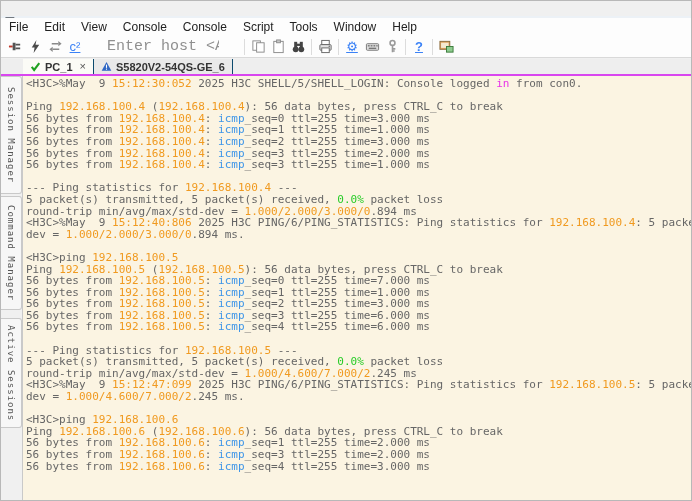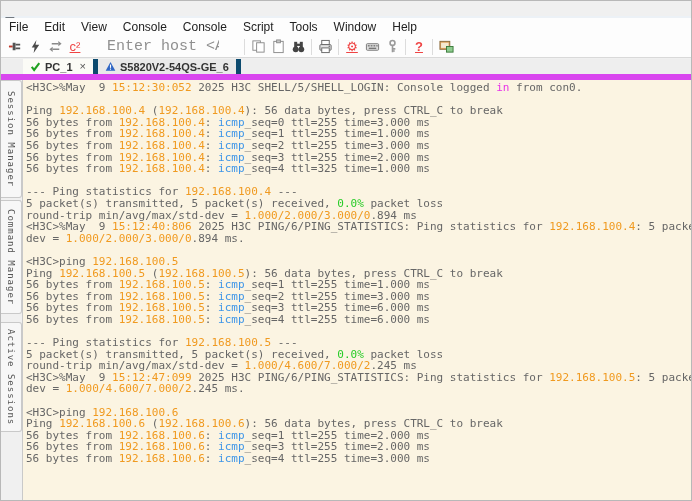--- a/index.html
+++ b/index.html
@@ -17,37 +17,37 @@
   .menubar{position:absolute;left:0;top:17px;width:100%;height:18px;background:#fdfdfd;
            display:flex;align-items:center;box-sizing:border-box;}
   .menu-item{font-size:12px;color:#222;padding:0 8px;line-height:18px;cursor:default;}
 
   
   .toolbar{position:absolute;left:0;top:35px;width:100%;height:22px;background:#fdfdfd;
            border-bottom:1px solid #d9d9d9;display:flex;align-items:center;
            padding-left:4px;box-sizing:border-box;}
   .tbtn{width:20px;height:18px;display:flex;align-items:center;justify-content:center;flex:0 0 auto;}
   .tbtn svg{width:15px;height:15px;}
-  .tbtn .glyph{font-size:13px;color:#ef4444;line-height:15px;text-decoration:underline;}
+  .tbtn .glyph{font-size:13px;color:#3b82f6;line-height:15px;text-decoration:underline;}
   .tsep{width:1px;height:16px;background:#dcdcdc;margin:0 3px;flex:0 0 auto;}
   .host-input{width:112px;height:16px;border:none;outline:none;background:transparent;
               font-family:Liberation Mono, monospace;font-size:15px;color:#333;margin:0 20px;}
   .host-input::placeholder{color:#8f8f8f;}
 
   
   .tabbar{position:absolute;left:0;top:58px;width:100%;height:15px;background:#eeeeee;
           display:flex;align-items:stretch;padding-left:22px;box-sizing:border-box;}
   .stab{display:flex;align-items:center;padding:0 7px;font-size:11px;font-weight:bold;color:#333;
-        border-right:5px solid #0c4a6e;background:#e9e9e9;cursor:default;white-space:nowrap;}
+        border-right:1px solid #0c4a6e;background:#e9e9e9;cursor:default;white-space:nowrap;}
   .stab.active{background:#fbfbf6;}
   .stab svg{width:11px;height:11px;margin-right:4px;flex:0 0 auto;}
   .stab .close{margin-left:7px;font-weight:normal;color:#555;font-size:11px;line-height:11px;}
 
   
-  .bodyarea{position:absolute;left:0;top:73px;width:100%;bottom:0;border-top:6px solid #d946ef;
+  .bodyarea{position:absolute;left:0;top:73px;width:100%;bottom:0;border-top:2px solid #d946ef;
             box-sizing:border-box;}
   .sidebar{position:absolute;left:0;top:0;width:22px;bottom:0;background:#f0f0f0;
            border-right:1px solid #c9c9c9;box-sizing:border-box;display:flex;flex-direction:column;}
   .side-tab{writing-mode:vertical-rl;font-size:9px;color:#555;letter-spacing:1px;
             background:#f7f7f7;border:1px solid #c9c9c9;border-left:none;border-radius:0 3px 3px 0;
             display:flex;align-items:center;justify-content:center;box-sizing:border-box;
             font-family:"DejaVu Sans Mono",monospace;cursor:default;}
   .side-tab.t0{height:118px;}
   .side-tab.t1{height:114px;margin-top:2px;}
   .side-tab.t2{height:110px;margin-top:8px;}
@@ -203,30 +203,31 @@
         <div class="side-tab t2">Active Sessions</div>
       </div>
     <div class="terminal">
         <div class="tline"><span class="c-d">&lt;H3C&gt;%May  9 </span><span class="c-o">15:12:30:052</span><span class="c-d"> 2025 H3C SHELL/5/SHELL_LOGIN: Console logged </span><span class="c-m">in</span><span class="c-d"> from con0.</span></div>
         <div class="tline"></div>
         <div class="tline"><span class="c-d">Ping </span><span class="c-o">192.168.100.4</span><span class="c-d"> (</span><span class="c-o">192.168.100.4</span><span class="c-d">): 56 data bytes, press CTRL_C to break</span></div>
         <div class="tline"><span class="c-d">56 bytes from </span><span class="c-o">192.168.100.4</span><span class="c-d">: </span><span class="c-b">icmp</span><span class="c-d">_seq=0 ttl=255 time=3.000 ms</span></div>
         <div class="tline"><span class="c-d">56 bytes from </span><span class="c-o">192.168.100.4</span><span class="c-d">: </span><span class="c-b">icmp</span><span class="c-d">_seq=1 ttl=255 time=1.000 ms</span></div>
         <div class="tline"><span class="c-d">56 bytes from </span><span class="c-o">192.168.100.4</span><span class="c-d">: </span><span class="c-b">icmp</span><span class="c-d">_seq=2 ttl=255 time=3.000 ms</span></div>
         <div class="tline"><span class="c-d">56 bytes from </span><span class="c-o">192.168.100.4</span><span class="c-d">: </span><span class="c-b">icmp</span><span class="c-d">_seq=3 ttl=255 time=2.000 ms</span></div>
-        <div class="tline"><span class="c-d">56 bytes from </span><span class="c-o">192.168.100.4</span><span class="c-d">: </span><span class="c-b">icmp</span><span class="c-d">_seq=4 ttl=325 time=1.000 ms</span></div>
+        <div class="tline"><span class="c-d">56 bytes from </span><span class="c-o">192.168.100.4</span><span class="c-d">: </span><span class="c-b">icmp</span><span class="c-d">_seq=3 ttl=255 time=1.000 ms</span></div>
         <div class="tline"></div>
         <div class="tline"><span class="c-d">--- Ping statistics for </span><span class="c-o">192.168.100.4</span><span class="c-d"> ---</span></div>
         <div class="tline"><span class="c-d">5 packet(s) transmitted, 5 packet(s) received, </span><span class="c-g">0.0%</span><span class="c-d"> packet loss</span></div>
         <div class="tline"><span class="c-d">round-trip min/avg/max/std-dev = </span><span class="c-o">1.000/2.000/3.000/0</span><span class="c-d">.894 ms</span></div>
         <div class="tline"><span class="c-d">&lt;H3C&gt;%May  9 </span><span class="c-o">15:12:40:806</span><span class="c-d"> 2025 H3C PING/6/PING_STATISTICS: Ping statistics for </span><span class="c-o">192.168.100.4</span><span class="c-d">: 5 packe</span></div>
         <div class="tline"><span class="c-d">dev = </span><span class="c-o">1.000/2.000/3.000/0</span><span class="c-d">.894 ms.</span></div>
         <div class="tline"></div>
         <div class="tline"><span class="c-d">&lt;H3C&gt;ping </span><span class="c-o">192.168.100.5</span></div>
         <div class="tline"><span class="c-d">Ping </span><span class="c-o">192.168.100.5</span><span class="c-d"> (</span><span class="c-o">192.168.100.5</span><span class="c-d">): 56 data bytes, press CTRL_C to break</span></div>
+        <div class="tline"><span class="c-d">56 bytes from </span><span class="c-o">192.168.100.5</span><span class="c-d">: </span><span class="c-b">icmp</span><span class="c-d">_seq=0 ttl=255 time=7.000 ms</span></div>
         <div class="tline"><span class="c-d">56 bytes from </span><span class="c-o">192.168.100.5</span><span class="c-d">: </span><span class="c-b">icmp</span><span class="c-d">_seq=1 ttl=255 time=1.000 ms</span></div>
         <div class="tline"><span class="c-d">56 bytes from </span><span class="c-o">192.168.100.5</span><span class="c-d">: </span><span class="c-b">icmp</span><span class="c-d">_seq=2 ttl=255 time=3.000 ms</span></div>
         <div class="tline"><span class="c-d">56 bytes from </span><span class="c-o">192.168.100.5</span><span class="c-d">: </span><span class="c-b">icmp</span><span class="c-d">_seq=3 ttl=255 time=6.000 ms</span></div>
         <div class="tline"><span class="c-d">56 bytes from </span><span class="c-o">192.168.100.5</span><span class="c-d">: </span><span class="c-b">icmp</span><span class="c-d">_seq=4 ttl=255 time=6.000 ms</span></div>
         <div class="tline"></div>
         <div class="tline"><span class="c-d">--- Ping statistics for </span><span class="c-o">192.168.100.5</span><span class="c-d"> ---</span></div>
         <div class="tline"><span class="c-d">5 packet(s) transmitted, 5 packet(s) received, </span><span class="c-g">0.0%</span><span class="c-d"> packet loss</span></div>
         <div class="tline"><span class="c-d">round-trip min/avg/max/std-dev = </span><span class="c-o">1.000/4.600/7.000/2</span><span class="c-d">.245 ms</span></div>
         <div class="tline"><span class="c-d">&lt;H3C&gt;%May  9 </span><span class="c-o">15:12:47:099</span><span class="c-d"> 2025 H3C PING/6/PING_STATISTICS: Ping statistics for </span><span class="c-o">192.168.100.5</span><span class="c-d">: 5 packe</span></div>
         <div class="tline"><span class="c-d">dev = </span><span class="c-o">1.000/4.600/7.000/2</span><span class="c-d">.245 ms.</span></div>

